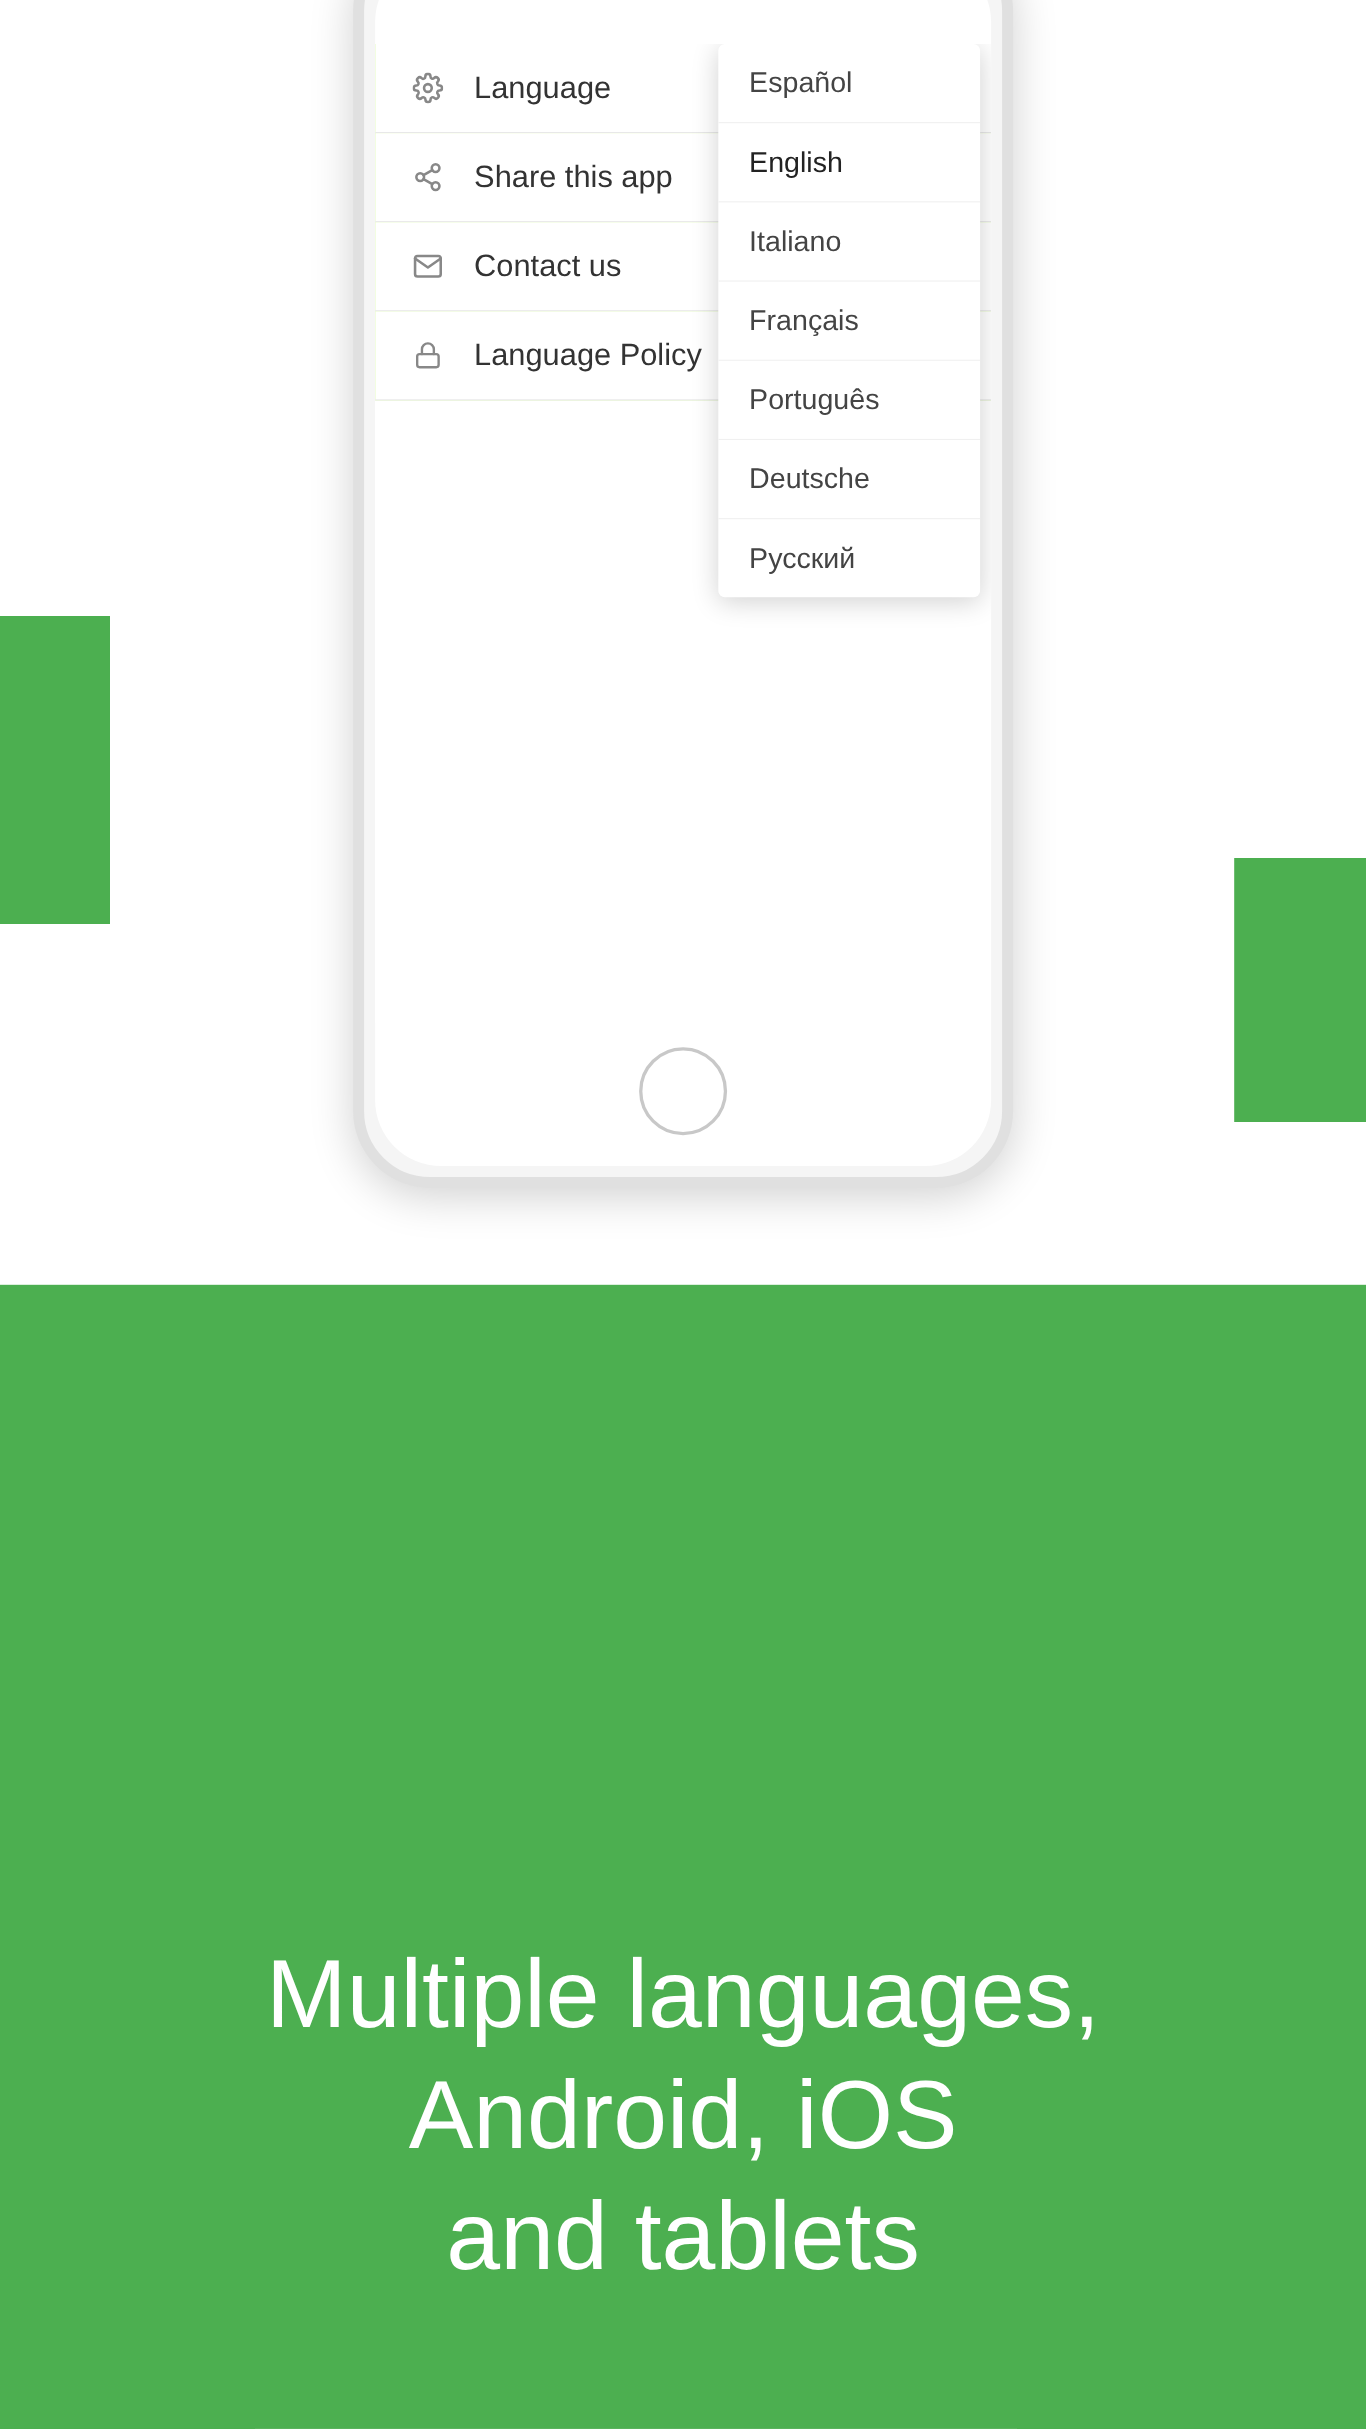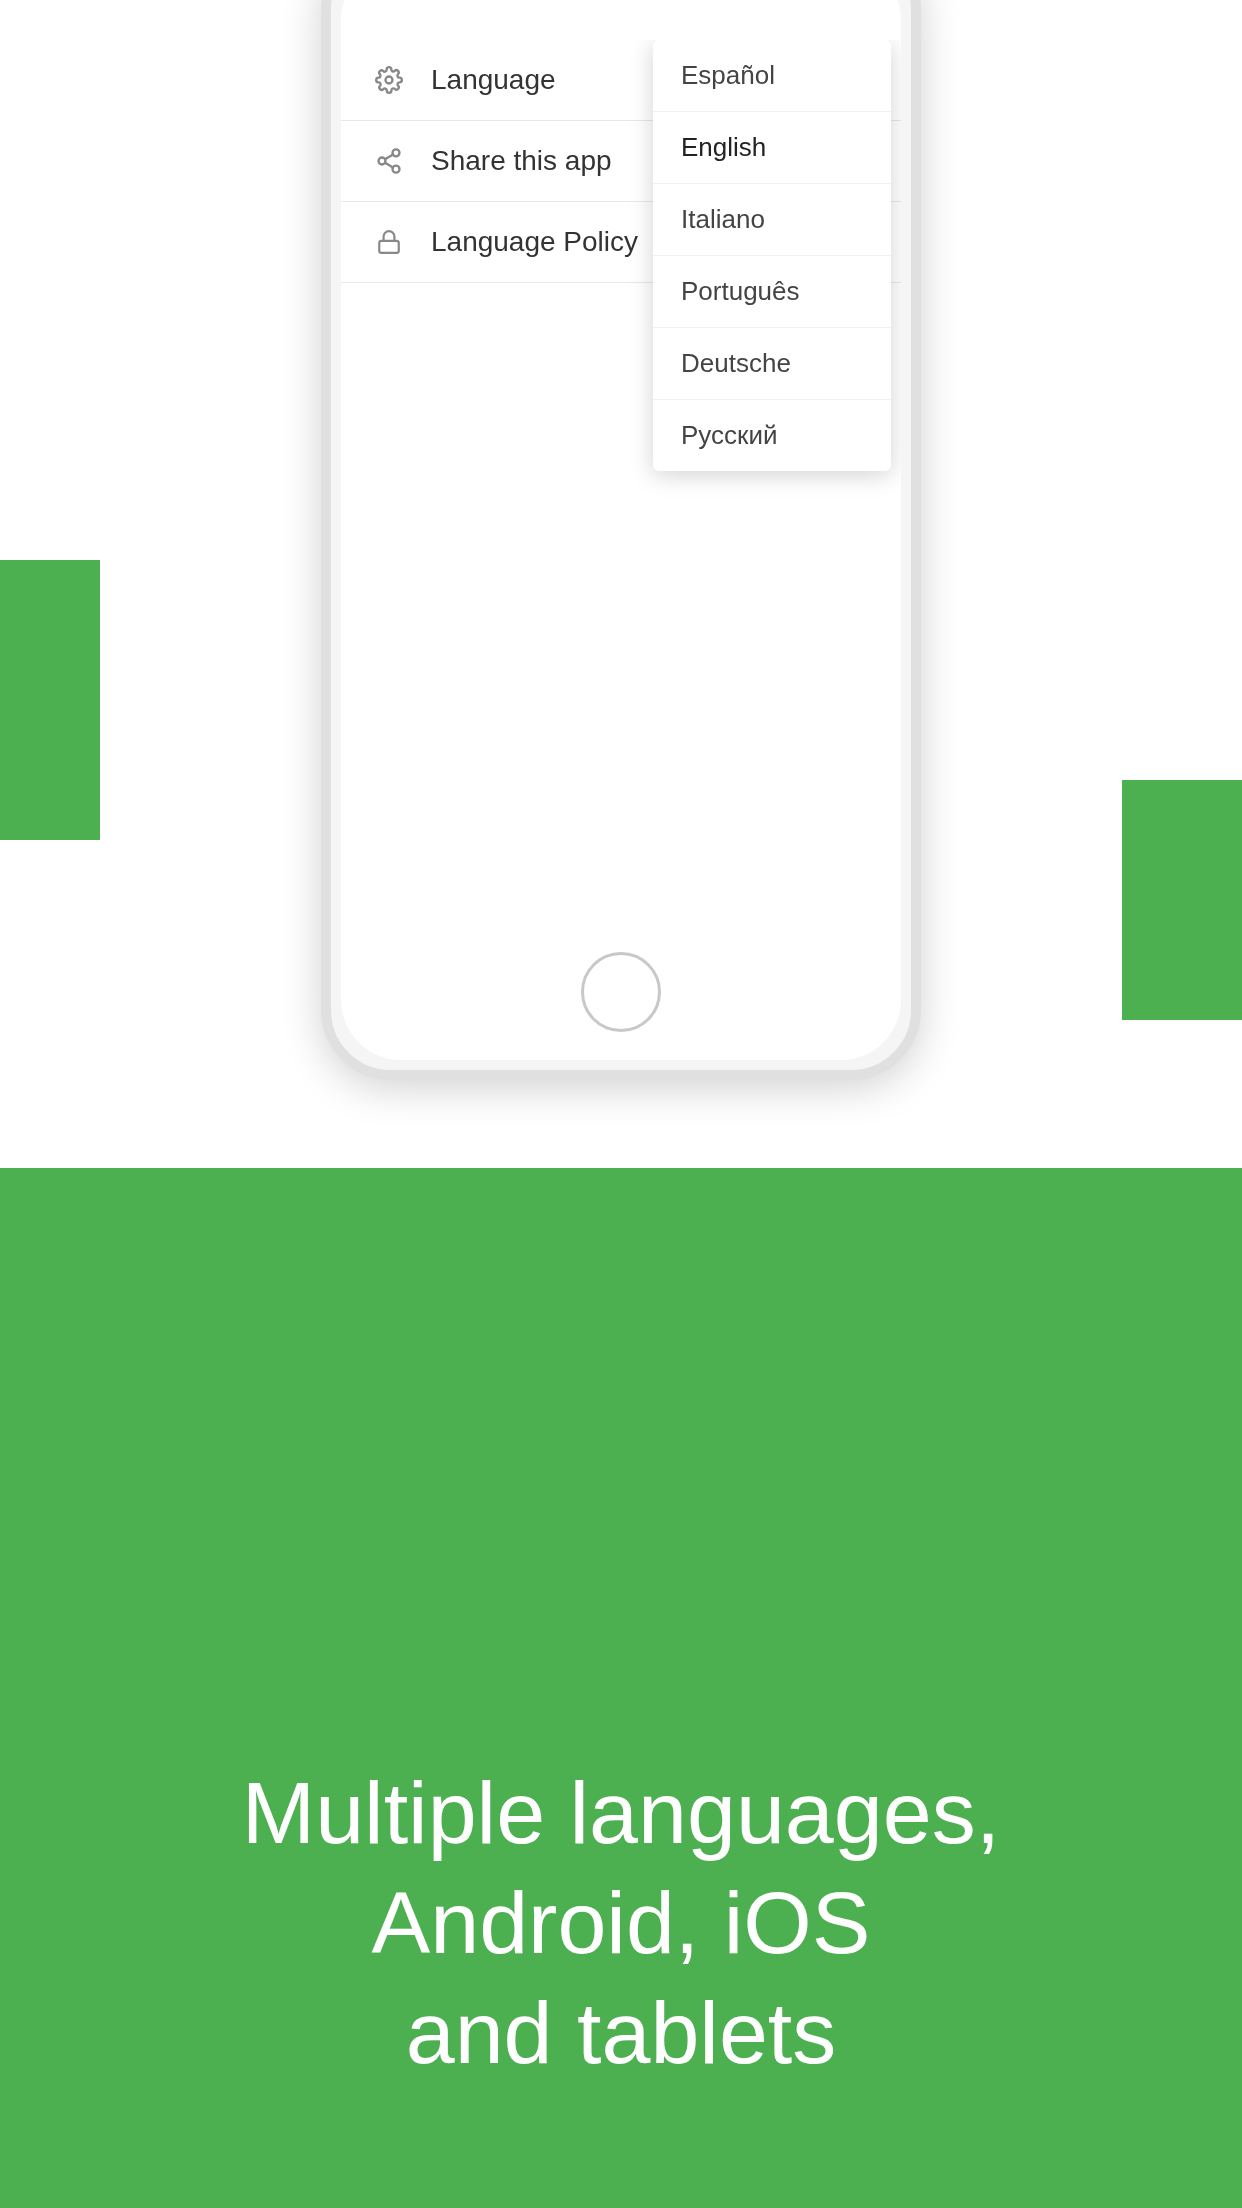--- a/index.html
+++ b/index.html
@@ -216,37 +216,47 @@
               <circle cx="18" cy="5" r="3"></circle>
               <circle cx="6" cy="12" r="3"></circle>
               <circle cx="18" cy="19" r="3"></circle>
               <line x1="8.59" y1="13.51" x2="15.42" y2="17.49"></line>
               <line x1="15.41" y1="6.51" x2="8.59" y2="10.49"></line>
             </svg>
           </div>
           <span class="menu-item-label">Share this app</span>
         </div>
 
+        <div class="menu-item">
+          <div class="menu-item-icon">
+            <svg width="28" height="28" viewBox="0 0 24 24" fill="none" stroke="#888" stroke-width="2" stroke-linecap="round" stroke-linejoin="round">
+              <path d="M4 4h16c1.1 0 2 .9 2 2v12c0 1.1-.9 2-2 2H4c-1.1 0-2-.9-2-2V6c0-1.1.9-2 2-2z"></path>
+              <polyline points="22,6 12,13 2,6"></polyline>
+            </svg>
+          </div>
+          <span class="menu-item-label">Contact us</span>
+        </div>
 
         <div class="menu-item">
           <div class="menu-item-icon">
             <svg width="26" height="28" viewBox="0 0 24 24" fill="none" stroke="#888" stroke-width="2" stroke-linecap="round" stroke-linejoin="round">
               <rect x="3" y="11" width="18" height="11" rx="2" ry="2"></rect>
               <path d="M7 11V7a5 5 0 0 1 10 0v4"></path>
             </svg>
           </div>
           <span class="menu-item-label">Language Policy</span>
         </div>
 
       </div>
 
       <div class="dropdown">
         <div class="dropdown-item">Español</div>
         <div class="dropdown-item selected">English</div>
         <div class="dropdown-item">Italiano</div>
+        <div class="dropdown-item">Français</div>
         <div class="dropdown-item">Português</div>
         <div class="dropdown-item">Deutsche</div>
         <div class="dropdown-item">Русский</div>
       </div>
 
     </div>
 
     <div class="phone-home-btn"></div>
   </div>
 </div>

